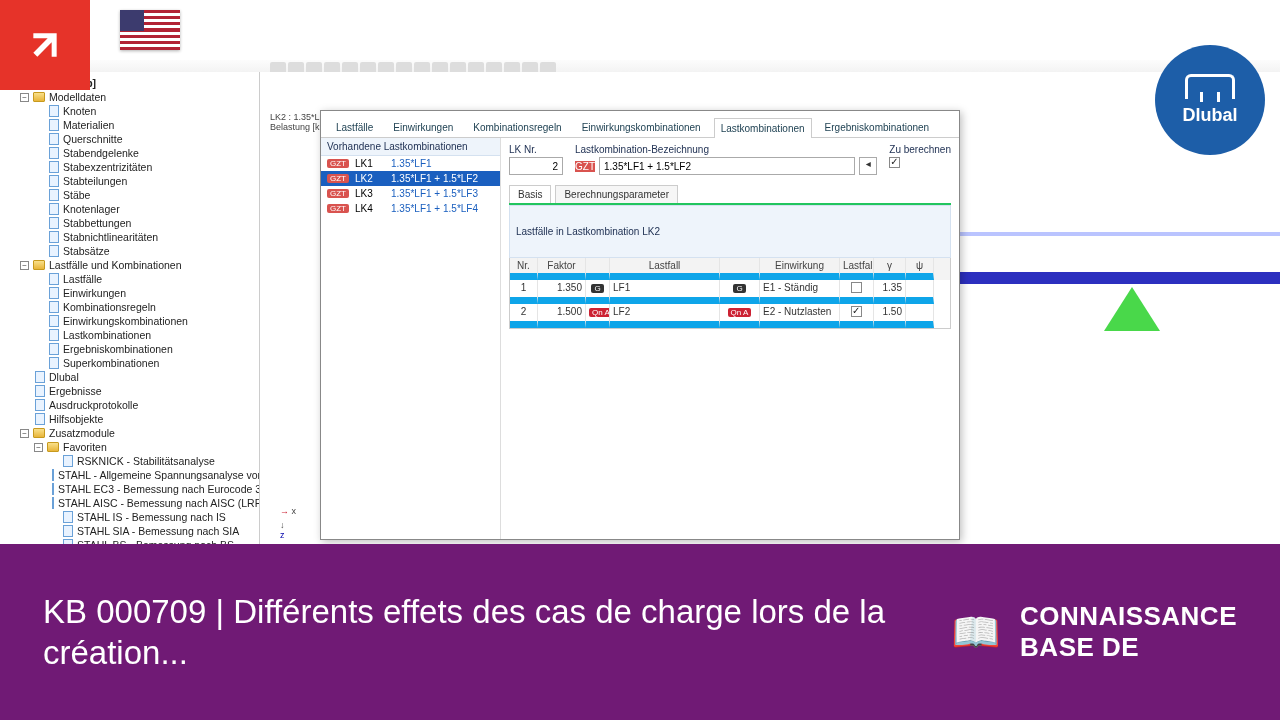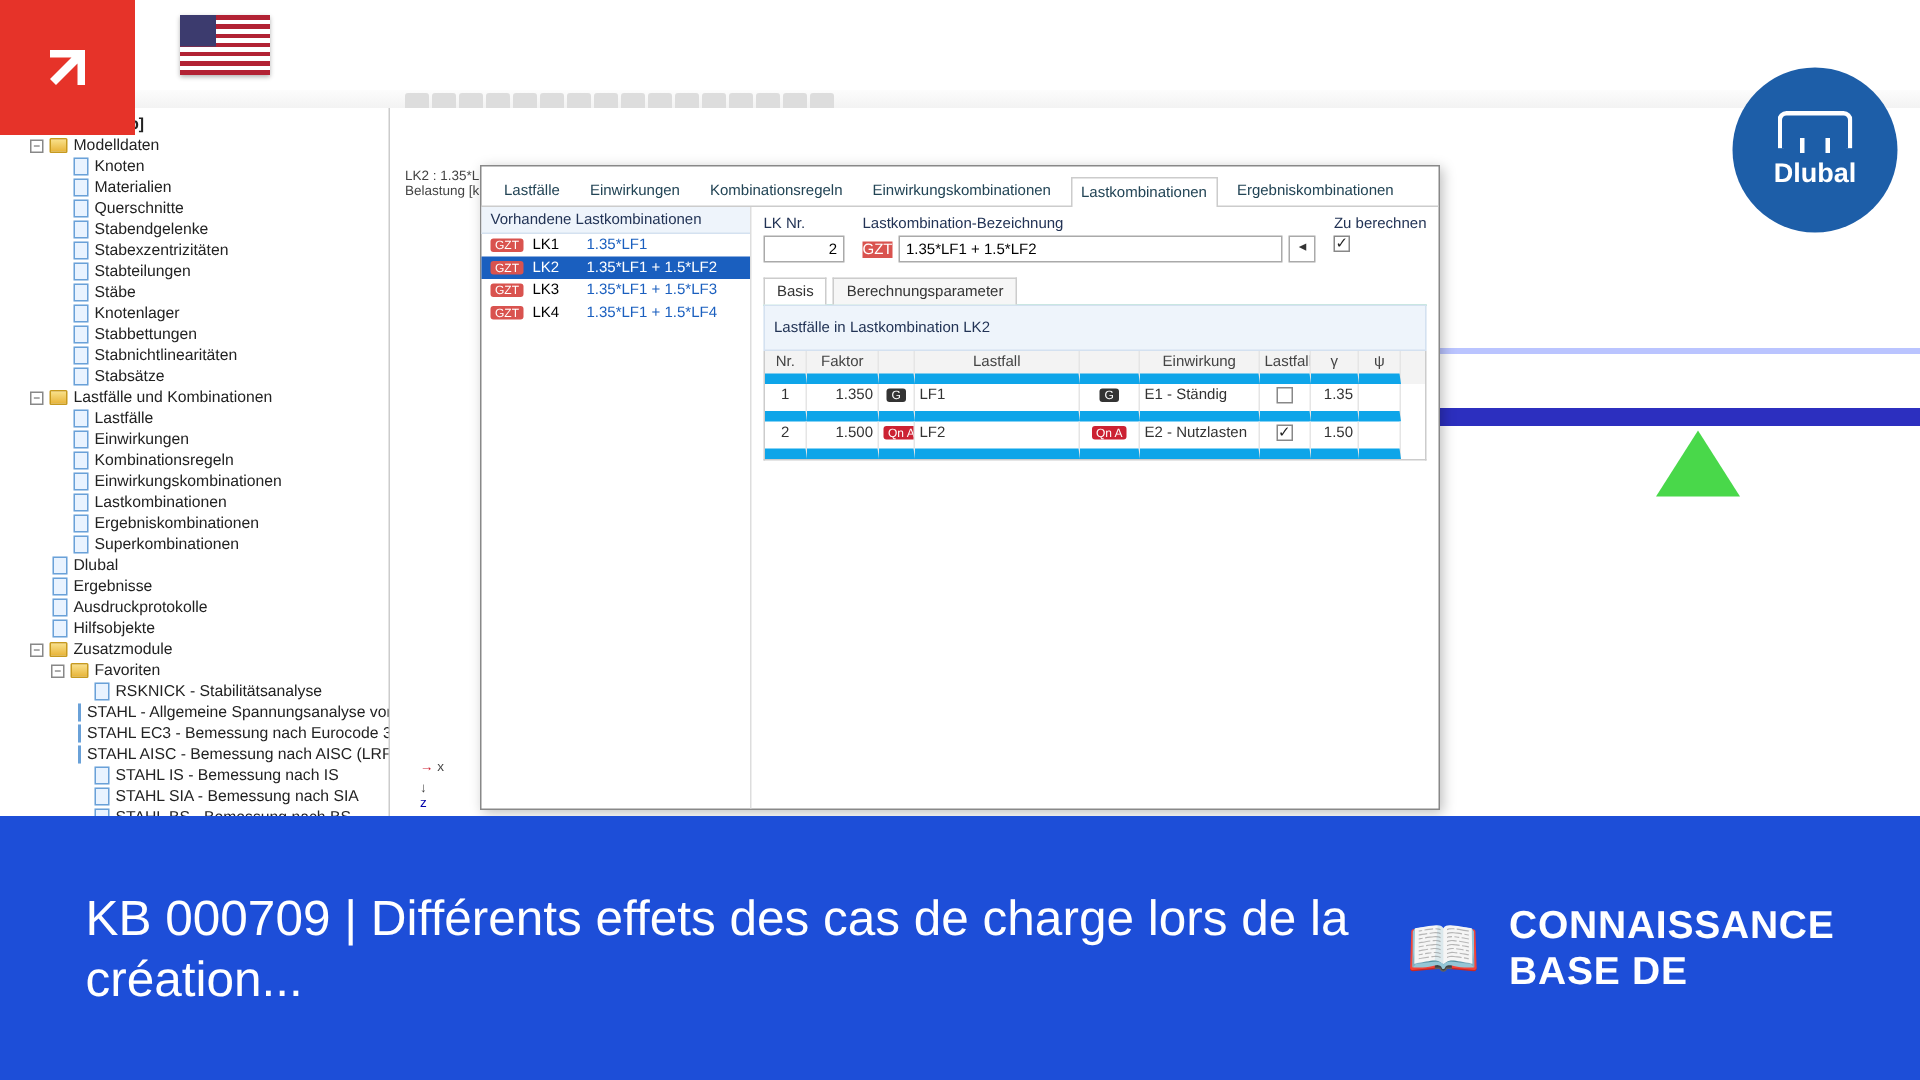--- a/index.html
+++ b/index.html
@@ -58,36 +58,36 @@
   .lk-row .tag { font-size:8px; padding:0 3px; border-radius:2px;}
   .tag.gzt { background:#d9534f; color:#fff;}
   .lk-row .name { width:30px;}
   .lk-row .formula { color:#1a5fbf;}
   .lk-row.sel .formula{color:#fff;}
   .lk-right { flex:1; padding:6px 8px; font-size:10px; color:#333;}
   .lk-right .toprow { display:flex; gap:12px; align-items:flex-start;}
   .fld-group { display:flex; flex-direction:column; gap:2px;}
   .fld-label { color:#235; font-size:10px;}
   .fld-input { border:1px solid #aaa; background:#fff; height:18px; padding:0 4px; font-size:10px;}
-  .lk-right .subtabs { display:flex; gap:4px; margin-top:10px; border-bottom:1px solid #22c55e;}
+  .lk-right .subtabs { display:flex; gap:4px; margin-top:10px; border-bottom:3px solid #22c55e;}
   .lk-right .subtabs .stab { padding:3px 8px; border:1px solid #ccc; border-bottom:none; background:#f6f6f6; cursor:pointer;}
   .lk-right .subtabs .stab.active { background:#fff;}
-  .lk-right .gridhdr { background:#eef4fb; color:#235; padding:9px 6px; margin-top:-1px; border:1px solid #d4e1f0;}
+  .lk-right .gridhdr { background:#eef4fb; color:#235; padding:20px 6px; margin-top:-1px; border:1px solid #d4e1f0;}
   .grid { border:1px solid #ccc; border-top:none;}
   .grow { display:grid; grid-template-columns:28px 48px 24px 110px 40px 80px 34px 32px 28px; font-size:10px;}
   .grow.hdr{ background:#f3f3f3; color:#444;}
   .gcell { border-right:1px solid #e5e5e5; border-bottom:7px solid #0ea5e9; padding:2px 3px; text-align:center; overflow:hidden; white-space:nowrap;}
   .gcell.l { text-align:left;}
   .gtag { display:inline-block; font-size:8px; padding:0 3px; border-radius:2px; color:#fff;}
   .g-G { background:#333;} .g-Qn { background:#c23;}
   .chk { width:11px; height:11px; border:1px solid #888; display:inline-block; background:#fff; position:relative;}
   .chk.on::after{content:"✓"; position:absolute; top:-2px; left:0; font-size:10px; color:#222;}
   
   
-  .caption { position:absolute; left:0; right:0; bottom:0; height:176px; background:#1d4ed8; color:#fff; display:flex; align-items:center; padding:0 57px; z-index:30;}
+  .caption { position:absolute; left:0; right:0; bottom:0; height:176px; background:#701a75; color:#fff; display:flex; align-items:center; padding:0 43px; z-index:30;}
   .caption .title { font-size:33px; line-height:1.25; font-weight:300; flex:1;}
   .caption .side { display:flex; align-items:center; gap:18px; font-size:26px; font-weight:600; letter-spacing:0.5px;}
   .caption .book { font-size:40px;}
 </style>
 </head>
 <body>
 
 <div class="overlay-arrow">
   <svg viewBox="0 0 24 24">
       <path d="M5 5v3h8.6L5 16.6 7.4 19 16 10.4V19h3V5z"></path>

